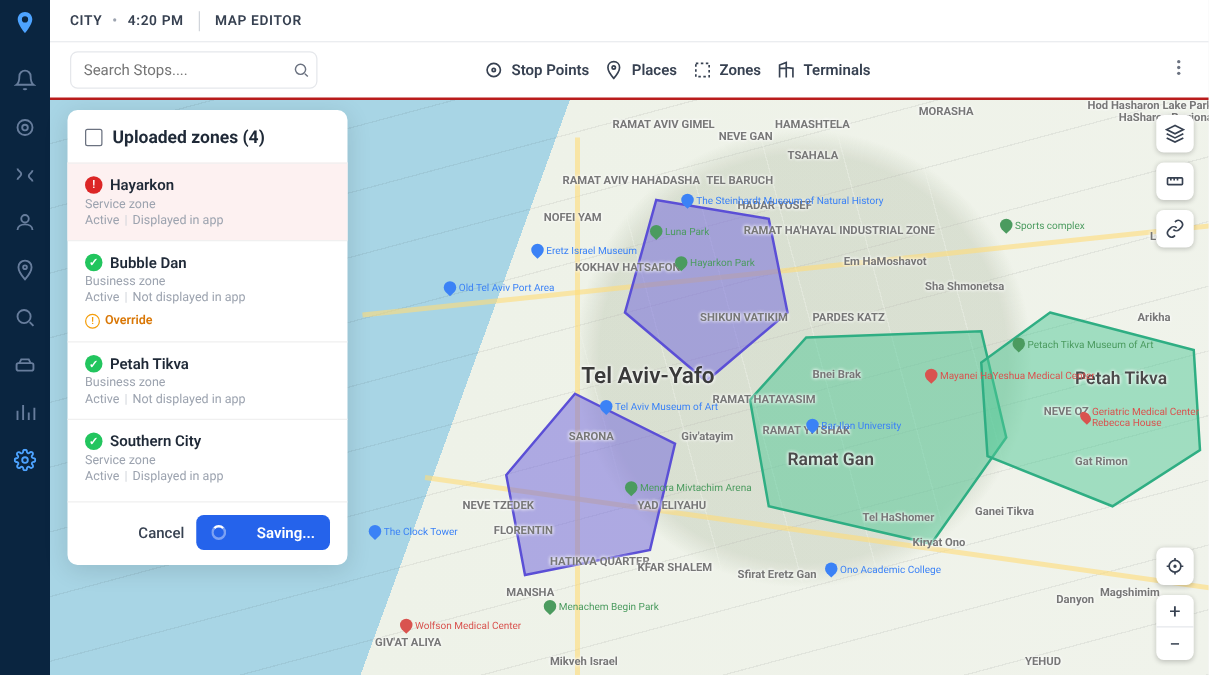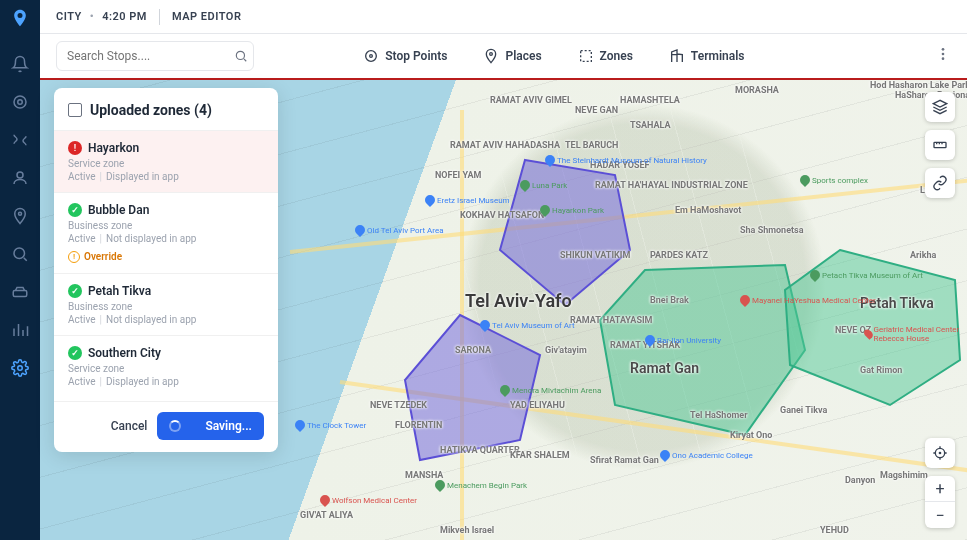--- a/index.html
+++ b/index.html
@@ -9,21 +9,21 @@
 .sidebar .ic{width:20px;height:20px;display:flex;align-items:center;justify-content:center;cursor:pointer;opacity:.7}
 .sidebar .ic.active{opacity:1;color:#4da3ff}
 .sidebar .ic svg{width:18px;height:18px}
 .topbar{position:absolute;left:40px;top:0;right:0;height:34px;background:#fff;border-bottom:1px solid #e5e7eb;display:flex;align-items:center;padding:0 16px;font-size:11px;color:#374151;font-weight:600;letter-spacing:.5px}
 .topbar .dot{margin:0 8px;color:#9ca3af}
 .topbar .div{margin:0 12px;width:1px;height:16px;background:#d1d5db}
 .searchbar{position:absolute;left:40px;top:34px;right:0;height:46px;background:#fff;border-bottom:2px solid #b91c1c;display:flex;align-items:center;padding:0 16px;gap:24px}
 .search-input{flex:0 0 200px;height:30px;border:1px solid #e5e7eb;border-radius:6px;padding:0 30px 0 10px;font-size:12px;color:#6b7280;position:relative;background:#fff}
 .search-wrap{position:relative;flex:0 0 200px}
 .search-wrap .mag{position:absolute;right:8px;top:7px;color:#6b7280}
-.nav-items{display:flex;gap:36px;margin-left:auto;margin-right:auto}
+.nav-items{display:flex;gap:12px;margin-left:auto;margin-right:auto}
 .nav-item{display:flex;align-items:center;gap:6px;font-size:12px;font-weight:600;color:#374151;cursor:pointer}
 .nav-item svg{width:16px;height:16px}
 .more{margin-left:auto;cursor:pointer;color:#6b7280}
 .map{position:absolute;left:40px;top:80px;right:0;bottom:0;background:linear-gradient(110deg,#a8d5e5 0%,#a8d5e5 38%,#eef2e8 38%,#f0f3eb 100%);overflow:hidden}
 .map::before{content:"";position:absolute;inset:0;background-image:repeating-linear-gradient(75deg,rgba(255,255,255,.4) 0 1px,transparent 1px 60px),repeating-linear-gradient(-15deg,rgba(200,200,200,.25) 0 1px,transparent 1px 50px),radial-gradient(circle at 65% 45%,rgba(180,190,170,.3) 0 25%,transparent 28%);mix-blend-mode:multiply}
 .map-label{position:absolute;font-weight:700;color:#555;text-shadow:0 0 3px #fff,0 0 3px #fff;white-space:nowrap}
 .map-label.big{font-size:18px;font-weight:600;color:#3a3a3a}
 .map-label.med{font-size:14px;font-weight:600;color:#4a4a4a}
 .map-label.sm{font-size:9px;color:#777}
 .poi{position:absolute;font-size:8px;color:#4b9b5f;display:flex;align-items:center;gap:2px}
@@ -219,21 +219,21 @@
   <div class="map-label sm" style="left:260px;top:430px">GIV'AT ALIYA</div>
   <div class="map-label sm" style="left:740px;top:325px">Ganei Tikva</div>
   <div class="map-label sm" style="left:690px;top:350px">Kiryat Ono</div>
   <div class="map-label sm" style="left:820px;top:285px">Gat Rimon</div>
   <div class="map-label sm" style="left:700px;top:145px">Sha Shmonetsa</div>
   <div class="map-label sm" style="left:805px;top:395px">Danyon</div>
   <div class="map-label sm" style="left:870px;top:170px">Arikha</div>
   <div class="map-label sm" style="left:840px;top:390px">Magshimim</div>
   <div class="map-label sm" style="left:780px;top:445px">YEHUD</div>
   <div class="map-label sm" style="left:650px;top:330px">Tel HaShomer</div>
-  <div class="map-label sm" style="left:550px;top:375px">Sfirat Ramat Gan</div>
+  <div class="map-label sm" style="left:550px;top:375px">Sfirat Eretz Gan</div>
   <div class="map-label sm" style="left:555px;top:100px">RAMAT HA'HAYAL INDUSTRIAL ZONE</div>
   <div class="map-label sm" style="left:550px;top:80px">HADAR YOSEF</div>
   <div class="map-label sm" style="left:880px;top:105px">Leumi</div>
   <div class="map-label sm" style="left:855px;top:10px">HaSharon Regional...</div>
   <div class="map-label sm" style="left:830px;top:0px">Hod Hasharon Lake Park</div>
   <div class="map-label sm" style="left:635px;top:125px">Em HaMoshavot</div>
   <div class="map-label sm" style="left:400px;top:445px">Mikveh Israel</div>
 
   <div class="poi blue" style="left:505px;top:75px">
       <span class="pin"></span>

